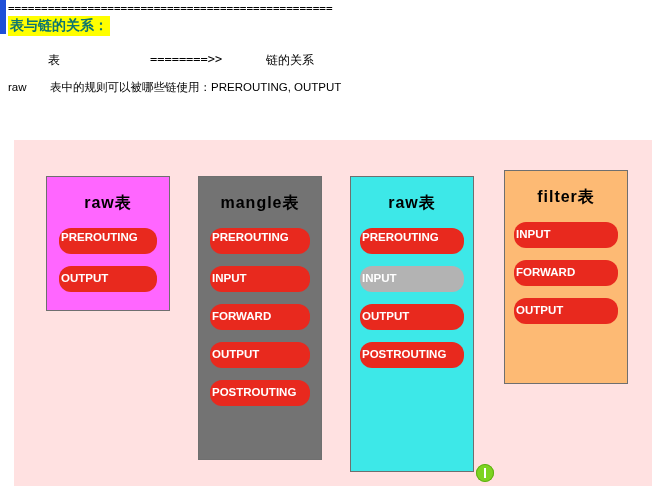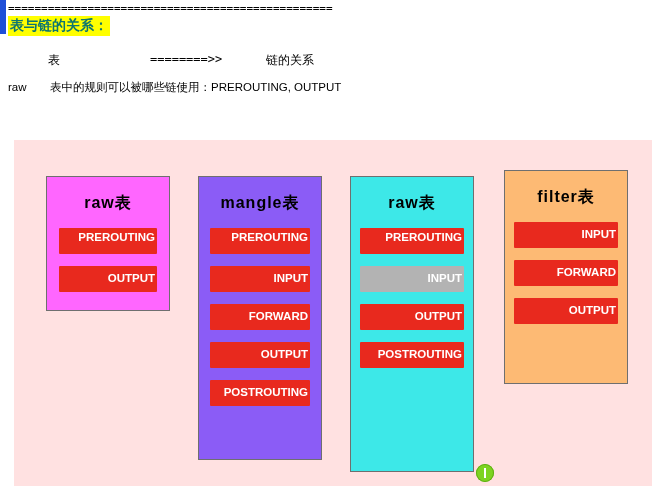--- a/index.html
+++ b/index.html
@@ -114,26 +114,26 @@
     letter-spacing: 1px;
   }
   .chip {
     display: block;
     margin: 0 auto 12px auto;
     width: 98px;
     min-height: 26px;
     line-height: 13px;
     padding: 6px 2px;
     box-sizing: border-box;
-    text-align: right;
+    text-align: left;
     font-size: 11.5px;
     font-weight: bold;
     color: #ffffff;
     background: #e8291e;
-    border-radius: 1px;
+    border-radius: 12px;
   }
   .chip.two-line {
     padding: 3px 2px;
   }
   .chip.gray {
     background: #b3b3b3;
     color: #ffffff;
   }
   
   #card-raw {
@@ -141,21 +141,21 @@
     top: 36px;
     width: 124px;
     height: 135px;
     background: #ff66ff;
   }
   #card-mangle {
     left: 184px;
     top: 36px;
     width: 124px;
     height: 284px;
-    background: #8b5cf6;
+    background: #737373;
   }
   #card-nat {
     left: 336px;
     top: 36px;
     width: 124px;
     height: 296px;
     background: #3de8e8;
   }
   #card-filter {
     left: 490px;

